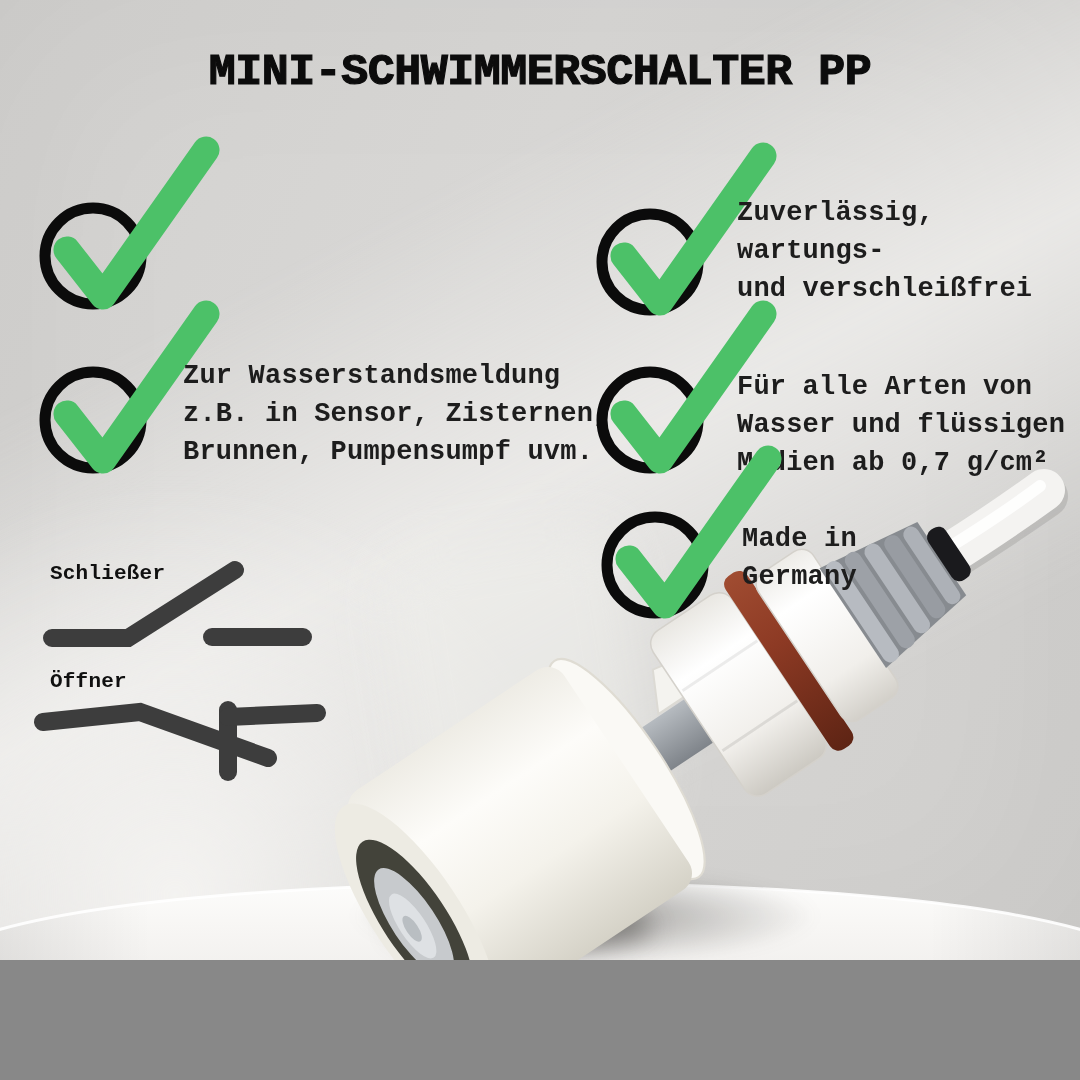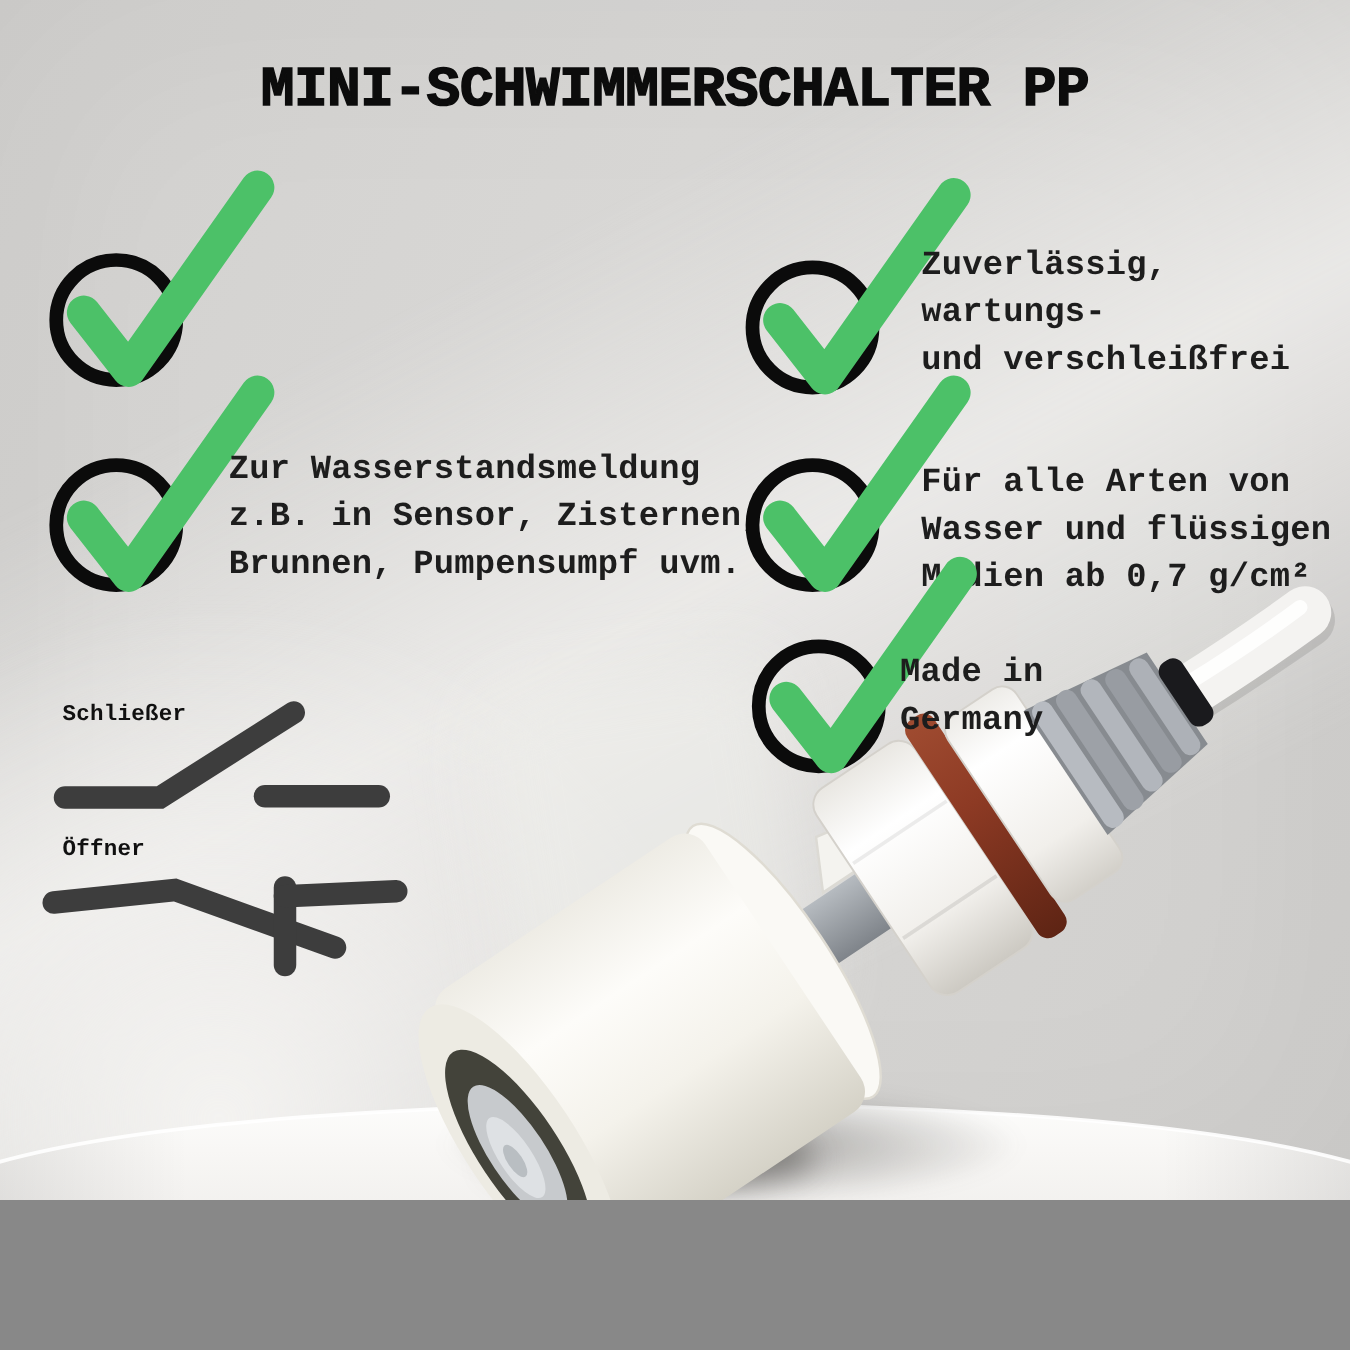--- a/index.html
+++ b/index.html
@@ -26,21 +26,21 @@
     background:rgba(52,50,47,0.42);filter:blur(12px);}
   
   .title{left:0;top:50px;width:1080px;text-align:center;color:#0c0c0c;
     font-weight:800;font-size:45px;line-height:1;letter-spacing:-0.5px;
     -webkit-text-stroke:1.2px #0c0c0c;}
   
   .check-svg{width:190px;height:180px;overflow:visible;}
   .feature-text{white-space:pre-line;color:#1d1d1d;font-weight:700;
     font-size:27px;line-height:38px;letter-spacing:0.2px;}
   
-  .diagram-label{color:#101010;font-weight:700;font-size:18px;letter-spacing:0.2px;}
+  .diagram-label{color:#101010;font-weight:700;font-size:21px;letter-spacing:0.2px;}
   svg{display:block;}
 </style>
 </head>
 <body>
 
 <div id="stage">
 
   <div class="abs sweep-a"></div>
   <div class="abs sweep-b"></div>
 
@@ -175,21 +175,21 @@
   <svg class="abs check-svg" style="left:590px;top:300px">
       <use href="#chk"></use>
     </svg>
   <div class="abs feature-text" style="left:737px;top:368px">Für alle Arten von
 Wasser und flüssigen
 Medien ab 0,7 g/cm²</div>
 
   <svg class="abs check-svg" style="left:595px;top:445px">
       <use href="#chk"></use>
     </svg>
-  <div class="abs feature-text" style="left:720px;top:520px">Made in
+  <div class="abs feature-text" style="left:742px;top:520px">Made in
 Germany</div>
 
   <div class="abs diagram-label" style="left:50px;top:562px">Schließer</div>
   <div class="abs diagram-label" style="left:50px;top:670px">Öffner</div>
 
   <svg class="abs" style="left:0;top:0;pointer-events:none" width="1080" height="1080" viewBox="0 0 1080 1080">
     <g stroke="#3d3d3d" stroke-width="18" stroke-linecap="round" fill="none">
       <path d="M 52,638 L 128,638 L 235,570"></path>
       <path d="M 212,637 L 303,637"></path>
     </g>

